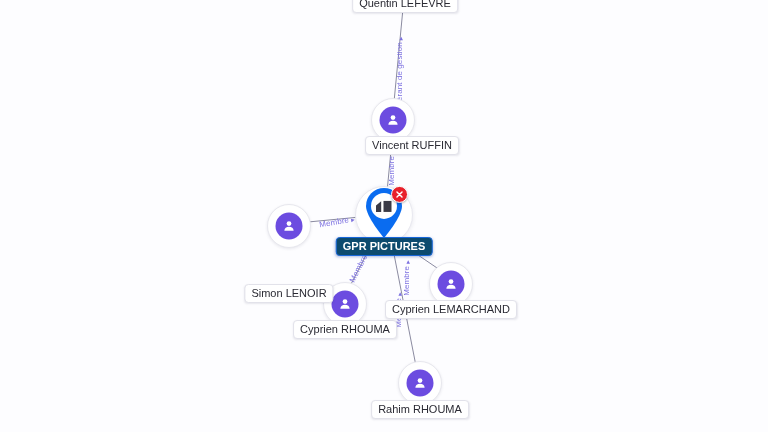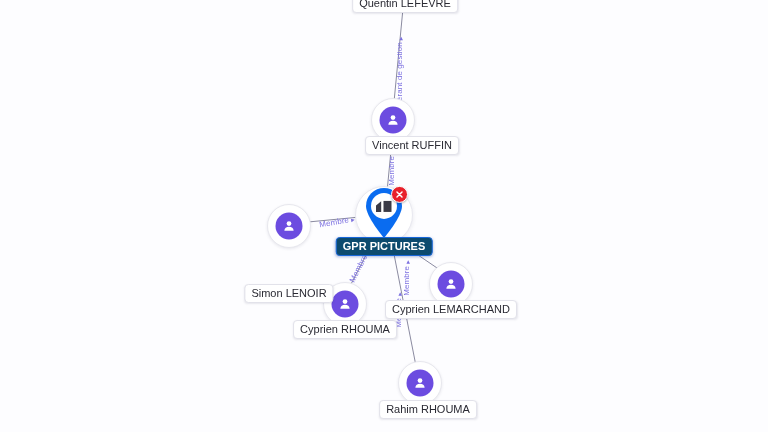--- a/index.html
+++ b/index.html
@@ -232,16 +232,16 @@
         </div>
       </div>
     </div>
   <div id="label-layer">
       <div class="node-label" style="left: 405px; top: -6px;">Quentin LEFEVRE</div>
       <div class="node-label" style="left: 412px; top: 136px;">Vincent RUFFIN</div>
       <div class="node-label" style="left: 289px; top: 252px; margin-top: 32px;">Simon LENOIR</div>
       <div class="node-label selected" style="left: 384px; top: 237px;">GPR PICTURES</div>
       <div class="node-label" style="left: 345px; top: 320px;">Cyprien RHOUMA</div>
       <div class="node-label" style="left: 451px; top: 300px;">Cyprien LEMARCHAND</div>
-      <div class="node-label" style="left: 420px; top: 400px; margin-left: 8px;">Rahim RHOUMA</div>
+      <div class="node-label" style="left: 420px; top: 400px;">Rahim RHOUMA</div>
     </div>
 
 </div>
 
 </body></html>

